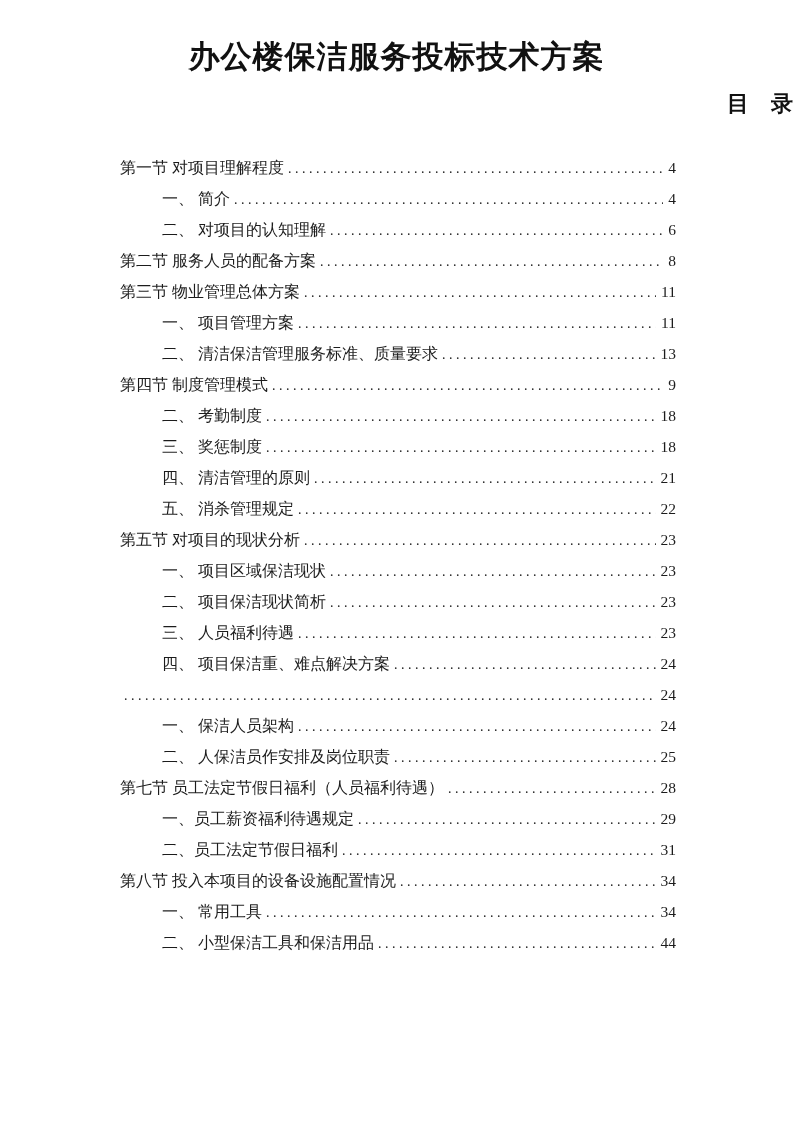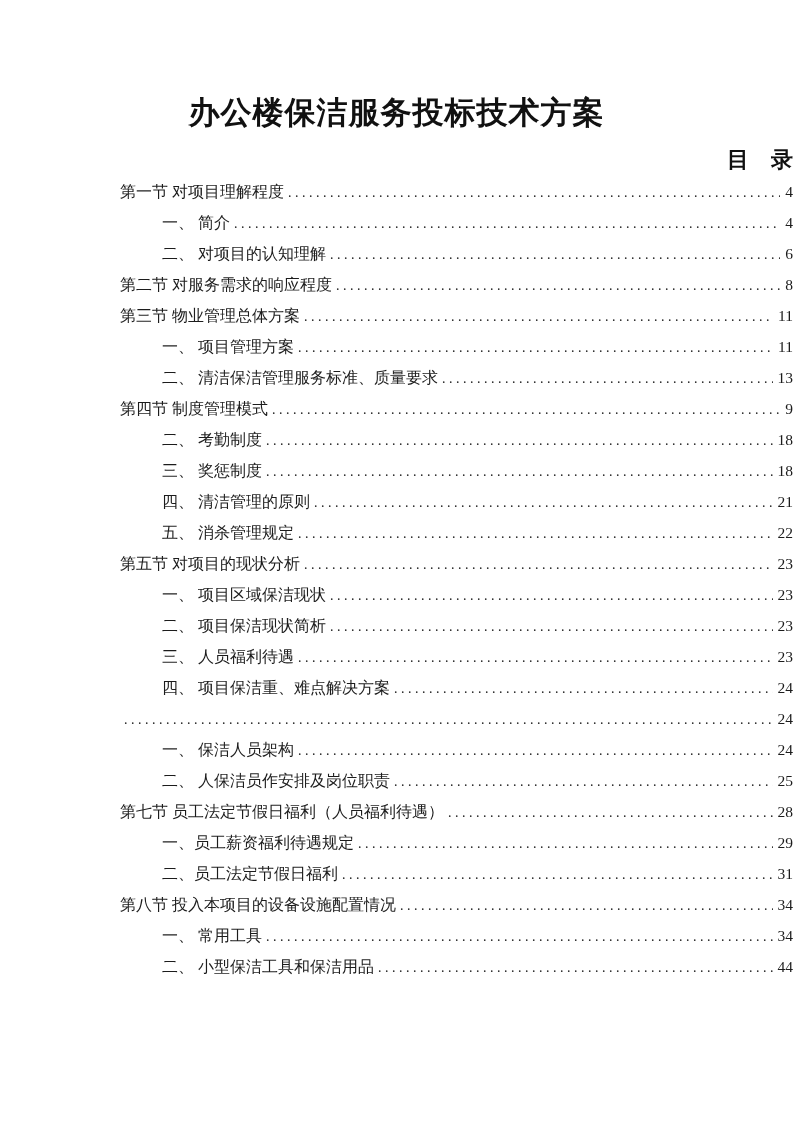--- a/index.html
+++ b/index.html
@@ -12,39 +12,40 @@
     font-family: "Liberation Serif", "DejaVu Serif", serif;
     color: #1c1c1c;
   }
   .page {
     position: relative;
     width: 793px;
     height: 1122px;
     background: #ffffff;
   }
   .doc-title {
-    margin-top: 96px;
+    margin-top: 40px;
     text-align: center;
     font-size: 31px;
     line-height: 34px;
     font-weight: bold;
     letter-spacing: 1px;
     color: #111111;
   }
   .toc-heading {
     margin-top: 17px;
     text-align: right;
     font-size: 22px;
     line-height: 25px;
     font-weight: bold;
     color: #111111;
   }
   .toc {
-    margin-top: 4px;
+    margin-top: 36px;
     padding-left: 120px;
+    padding-right: 117px;
   }
   .toc-row {
     display: flex;
     align-items: baseline;
     height: 31px;
     line-height: 31px;
     font-size: 16px;
     white-space: nowrap;
   }
   .toc-row.sub { padding-left: 42px; }
@@ -85,21 +86,21 @@
     <span class="toc-label">一、 简介</span>
     <span class="toc-dots"></span>
     <span class="toc-page">4</span>
   </div>
       <div class="toc-row sub">
     <span class="toc-label">二、 对项目的认知理解</span>
     <span class="toc-dots"></span>
     <span class="toc-page">6</span>
   </div>
       <div class="toc-row">
-    <span class="toc-label">第二节 对服务需求的响应程度</span>
+    <span class="toc-label">第二节 服务人员的配备方案</span>
     <span class="toc-dots"></span>
     <span class="toc-page">8</span>
   </div>
       <div class="toc-row">
     <span class="toc-label">第三节 物业管理总体方案</span>
     <span class="toc-dots"></span>
     <span class="toc-page">11</span>
   </div>
       <div class="toc-row sub">
     <span class="toc-label">一、 项目管理方案</span>

